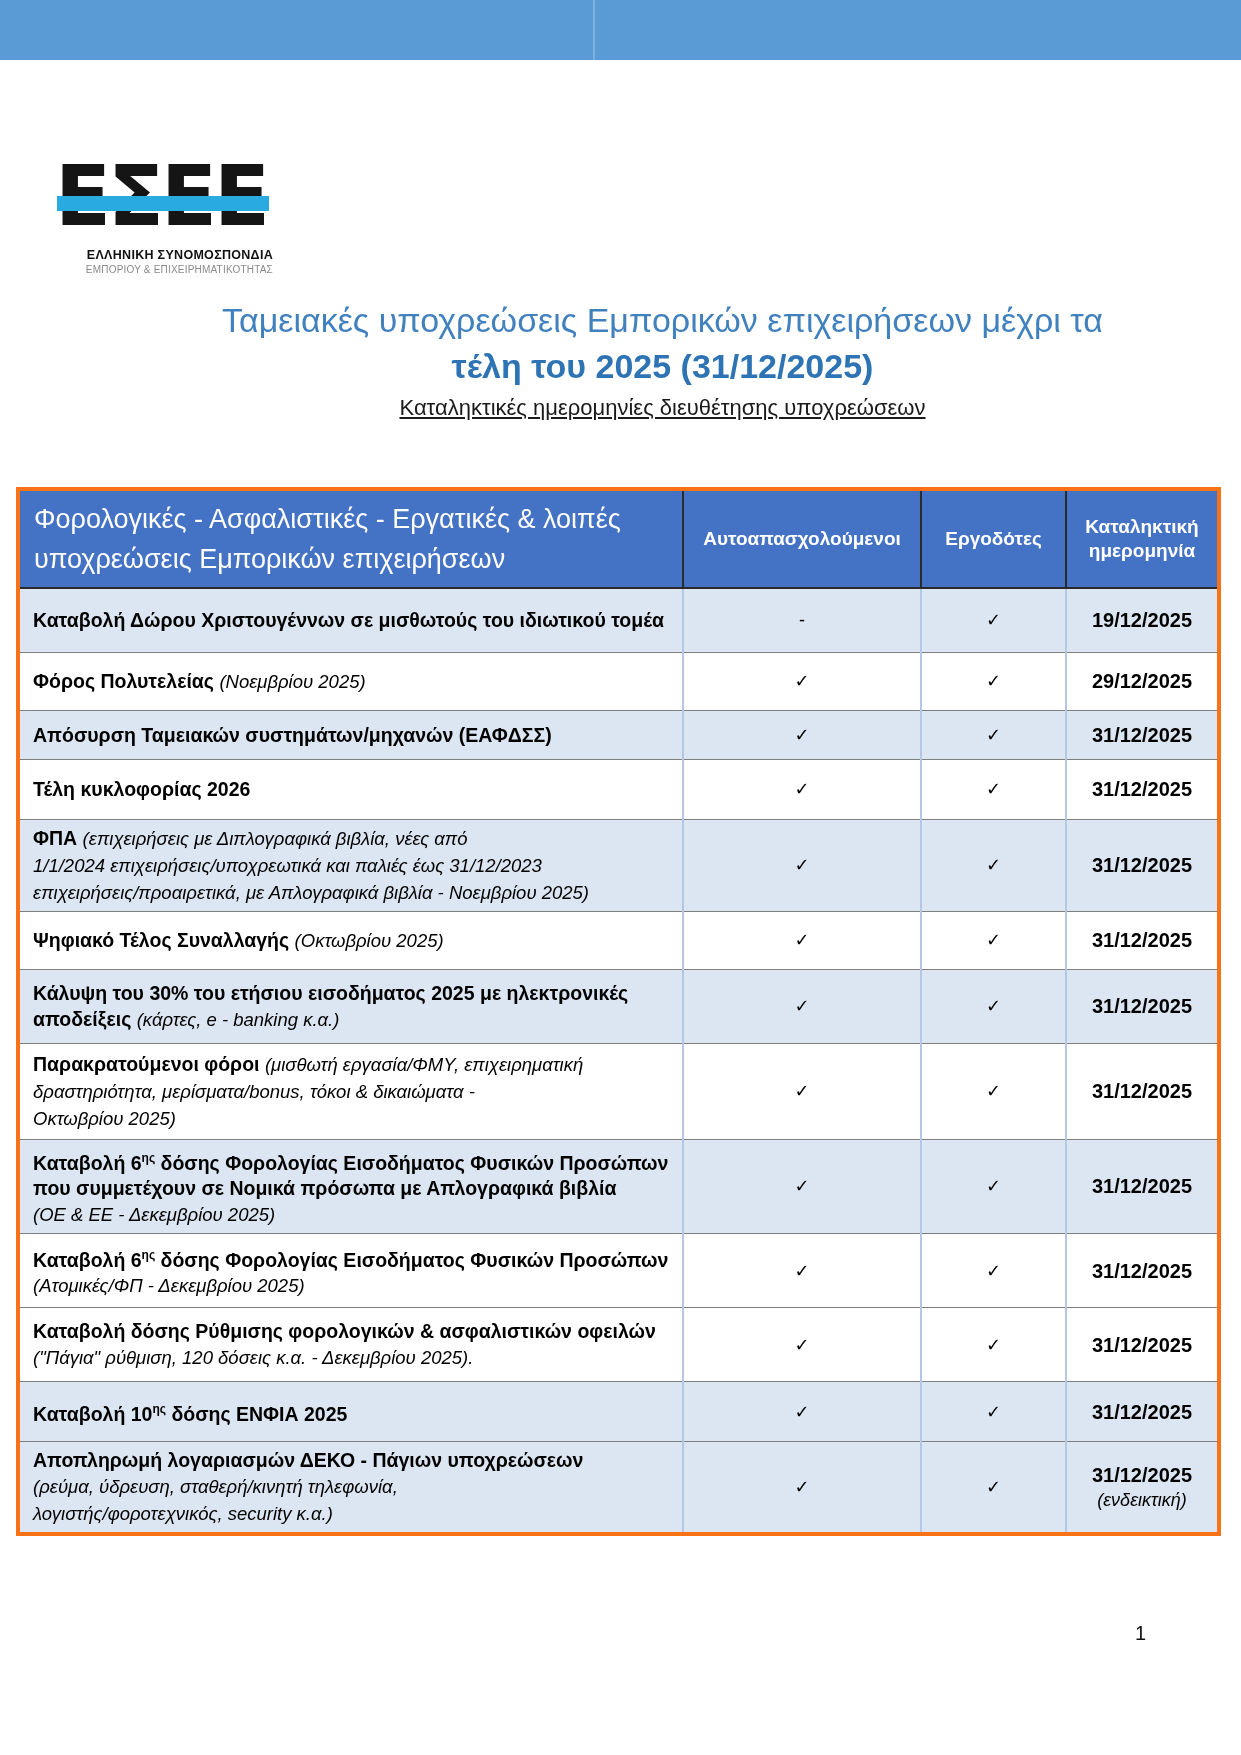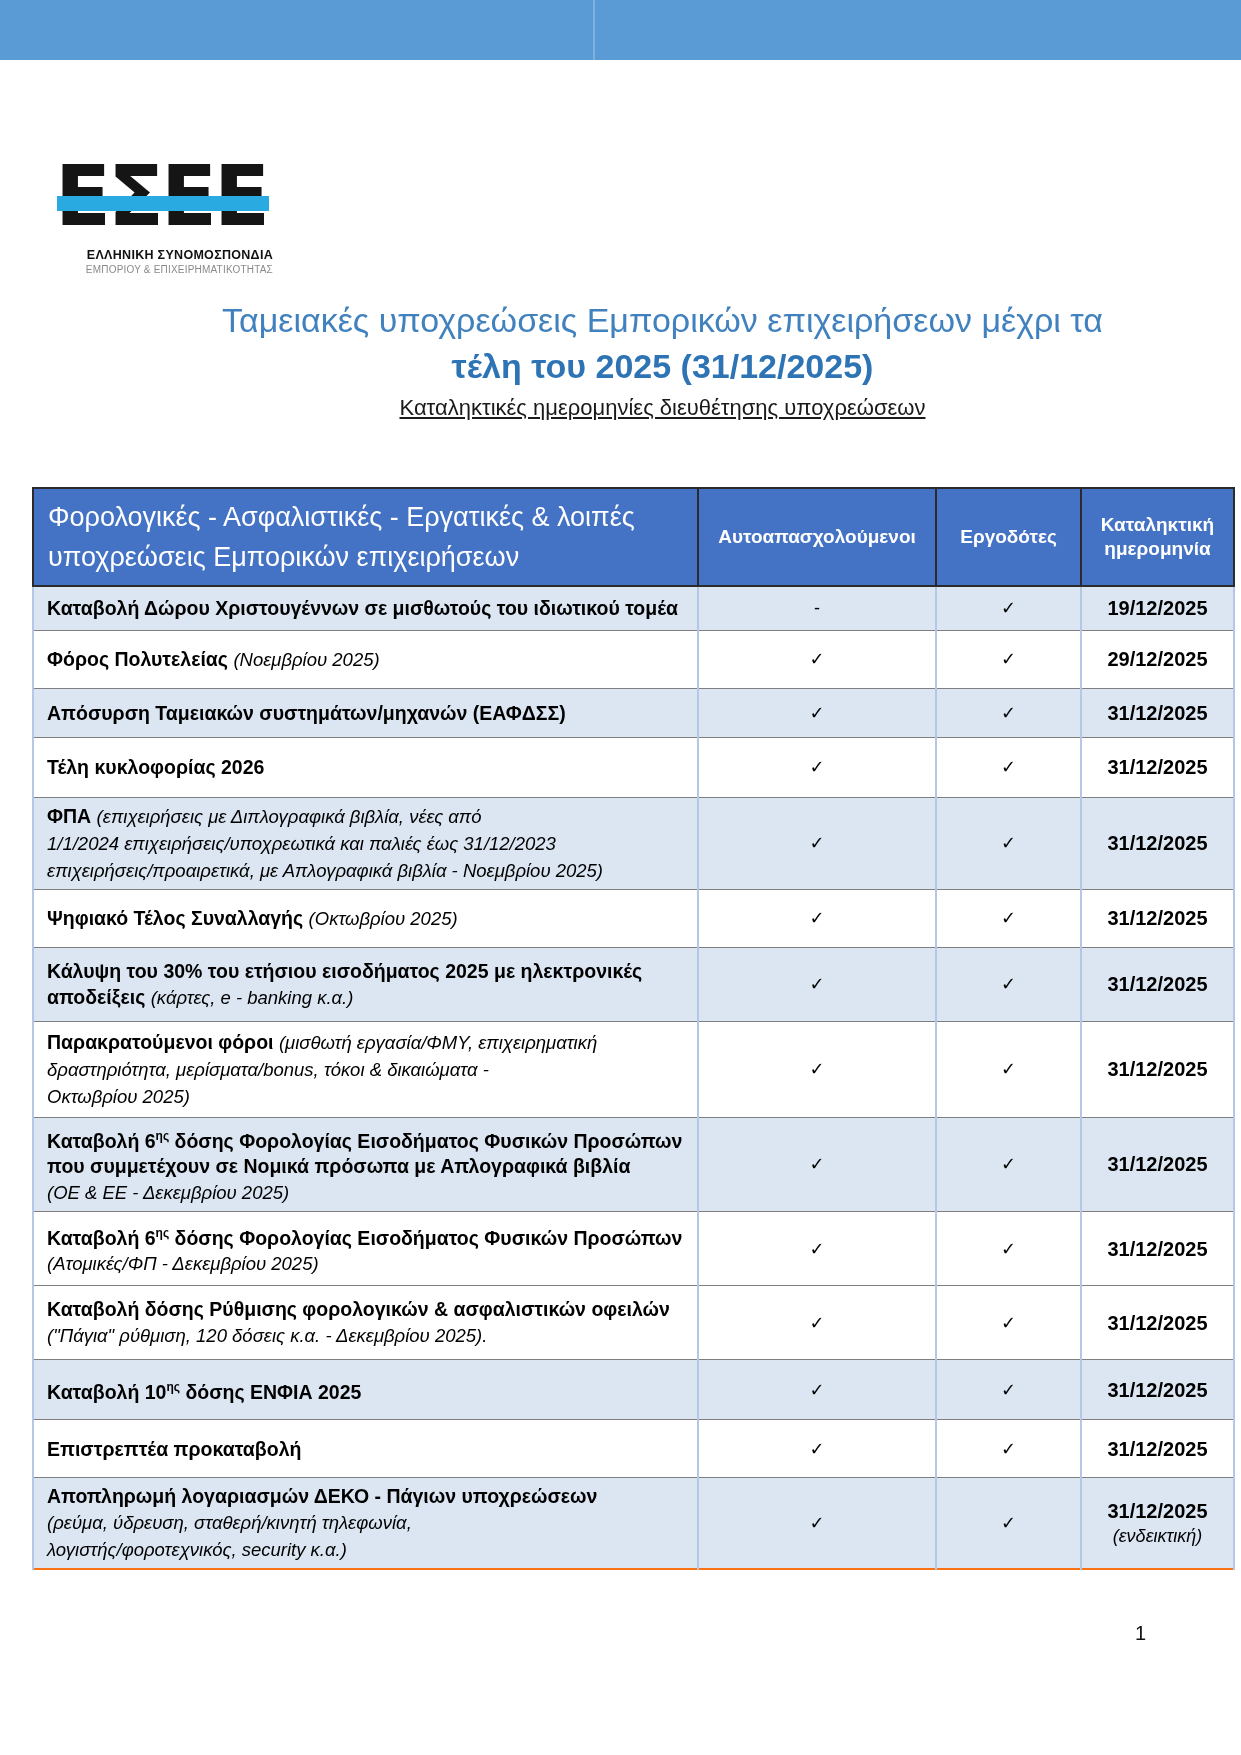--- a/index.html
+++ b/index.html
@@ -20,22 +20,22 @@
   .logo-sub2 { position: absolute; top: 114px; right: 0; width: 190px; text-align: right;
     font-size: 10px; color: #8a8a8a; letter-spacing: 0.2px; white-space: nowrap; }
 
   
   .title-block { position: absolute; top: 297px; left: 0; width: 1241px; text-align: center; margin-left: 42px; }
   .title-line1 { font-size: 34px; font-weight: 400; color: #4081BE; line-height: 46px; }
   .title-line2 { font-size: 34px; font-weight: 700; color: #2E74B5; line-height: 46px; }
   .subtitle { margin-top: 6px; font-size: 22px; color: #1a1a1a; text-decoration: underline; }
 
   
-  table.obligations { position: absolute; left: 32px; top: 487px; width: 1201px;
-    border-collapse: collapse; table-layout: fixed; border: 2px solid #f97316; }
+  table.obligations { position: absolute; left: 16px; top: 487px; width: 1201px;
+    border-collapse: collapse; table-layout: fixed; border: 4px solid #f97316; }
   thead th { background: #4472C4; color: #ffffff; border: 2px solid #2b2b2b; vertical-align: middle; }
   th.h-main { font-size: 27px; font-weight: 400; text-align: left; padding: 8px 10px 8px 14px;
     line-height: 40px; height: 81px; }
   th.h-col { font-size: 19px; font-weight: 700; text-align: center; padding: 4px 6px; line-height: 24px; }
   tbody td { border-left: 2px solid #B4C7E7; border-right: 2px solid #B4C7E7;
     border-top: 1.5px solid #7F7F7F; border-bottom: 1.5px solid #7F7F7F;
     vertical-align: middle; color: #000; }
   tbody tr { background: #ffffff; }
   tbody tr.shaded { background: #DCE6F2; }
   td.cell-title { text-align: left; padding: 5px 8px 5px 13px; font-size: 19.5px; line-height: 26px; }
@@ -79,21 +79,21 @@
   </colgroup>
   <thead>
     <tr>
       <th class="h-main">Φορολογικές - Ασφαλιστικές - Εργατικές &amp; λοιπές υποχρεώσεις Εμπορικών επιχειρήσεων</th>
       <th class="h-col">Αυτοαπασχολούμενοι</th>
       <th class="h-col">Εργοδότες</th>
       <th class="h-col">Καταληκτική ημερομηνία</th>
     </tr>
   </thead>
   <tbody>
-      <tr class="shaded" style="height: 44px; margin-top: 7px;">
+      <tr class="shaded" style="height: 64px; margin-top: 7px;">
     <td class="cell-title"><span class="b">Καταβολή Δώρου Χριστουγέννων σε μισθωτούς του ιδιωτικού τομέα</span></td>
     <td class="cell-check">-</td>
     <td class="cell-check">✓</td>
     <td class="cell-date">
           <div class="date">19/12/2025</div>
         </td>
   </tr>
       <tr style="height: 58px;">
     <td class="cell-title"><span class="b">Φόρος Πολυτελείας </span><span class="i">(Νοεμβρίου 2025)</span></td>
     <td class="cell-check">✓</td>
@@ -175,28 +175,20 @@
         </td>
   </tr>
       <tr class="shaded" style="height: 60px;">
     <td class="cell-title"><span class="b">Καταβολή 10</span><span class="b sup">ης</span><span class="b"> δόσης  ΕΝΦΙΑ 2025</span></td>
     <td class="cell-check">✓</td>
     <td class="cell-check">✓</td>
     <td class="cell-date">
           <div class="date">31/12/2025</div>
         </td>
   </tr>
-      <tr style="height: 58px;">
-    <td class="cell-title"><span class="b">Επιστρεπτέα προκαταβολή</span></td>
-    <td class="cell-check">✓</td>
-    <td class="cell-check">✓</td>
-    <td class="cell-date">
-          <div class="date">31/12/2025</div>
-        </td>
-  </tr>
       <tr class="shaded" style="height: 84px;">
     <td class="cell-title"><span class="b">Αποπληρωμή λογαριασμών ΔΕΚΟ - Πάγιων υποχρεώσεων</span><br><span class="i">(ρεύμα, ύδρευση, σταθερή/κινητή τηλεφωνία,</span><br><span class="i"> λογιστής/φοροτεχνικός, security κ.α.)</span></td>
     <td class="cell-check">✓</td>
     <td class="cell-check">✓</td>
     <td class="cell-date">
           <div class="date">31/12/2025</div>
           <div class="date-note">(ενδεικτική)</div>
         </td>
   </tr>
     </tbody>

